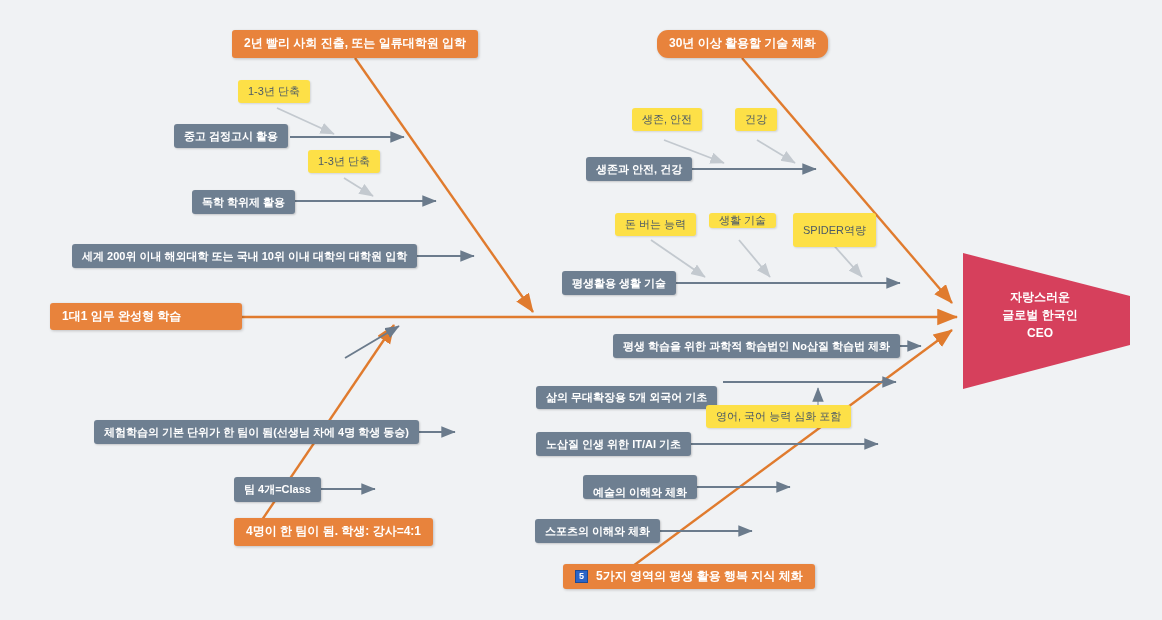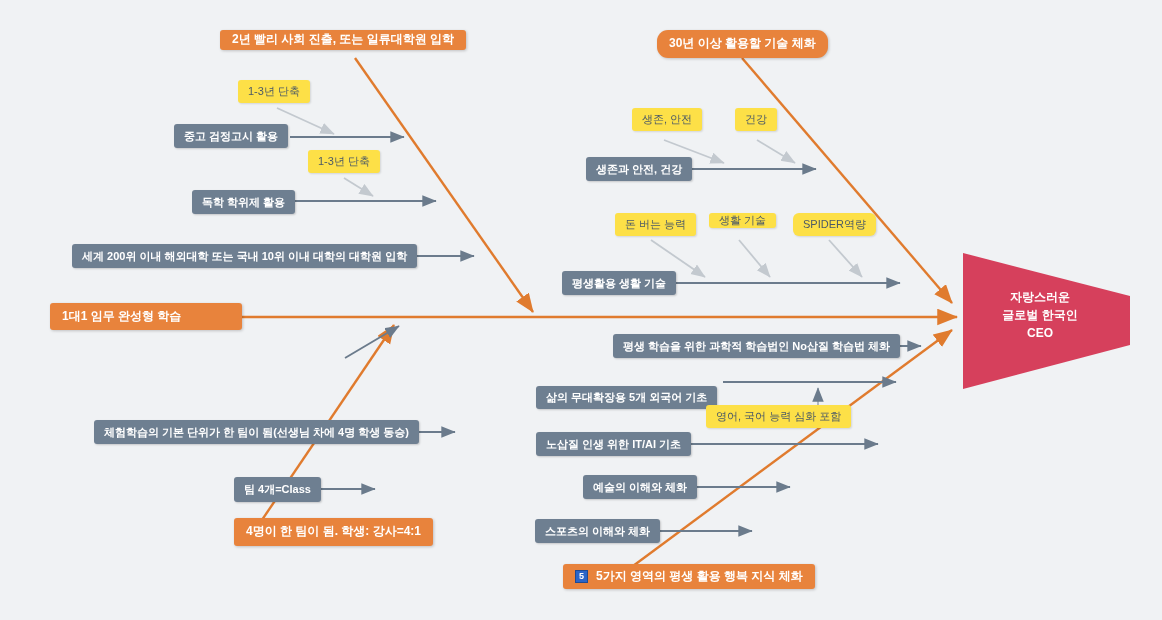--- a/index.html
+++ b/index.html
@@ -116,21 +116,21 @@
     <line x1="277" y1="108" x2="334" y2="134" stroke="#c3c9cf" stroke-width="1.8" marker-end="url(#ah-light)"></line>
     <line x1="344" y1="178" x2="373" y2="196" stroke="#c3c9cf" stroke-width="1.8" marker-end="url(#ah-light)"></line>
     <line x1="664" y1="140" x2="724" y2="163" stroke="#c3c9cf" stroke-width="1.8" marker-end="url(#ah-light)"></line>
     <line x1="757" y1="140" x2="795" y2="163" stroke="#c3c9cf" stroke-width="1.8" marker-end="url(#ah-light)"></line>
     <line x1="651" y1="240" x2="705" y2="277" stroke="#c3c9cf" stroke-width="1.8" marker-end="url(#ah-light)"></line>
     <line x1="739" y1="240" x2="770" y2="277" stroke="#c3c9cf" stroke-width="1.8" marker-end="url(#ah-light)"></line>
     <line x1="829" y1="240" x2="862" y2="277" stroke="#c3c9cf" stroke-width="1.8" marker-end="url(#ah-light)"></line>
     <line x1="818" y1="405" x2="818" y2="388" stroke="#a8b2bc" stroke-width="1.8" marker-end="url(#ah-gray)"></line>
   </svg>
 
-  <div class="box b-orange" style="left:220px; top:30px; height:20px;">
+  <div class="box b-orange" style="left:232px; top:30px; height:28px;">
     <span>2년 빨리 사회 진출, 또는 일류대학원 입학</span>
   </div>
 
   <div class="box b-orange" style="left:657px; top:30px; height:28px;border-radius:11px;">
     <span>30년 이상 활용할 기술 체화</span>
   </div>
 
   <div class="box b-orange" style="left:50px; top:303px; height:27px; width:192px;">
     <span>1대1  임무 완성형 학습</span>
   </div>
@@ -178,21 +178,21 @@
   </div>
 
   <div class="box b-slate" style="left:536px; top:386px; height:23px;">
     <span>삶의 무대확장용 5개 외국어 기초</span>
   </div>
 
   <div class="box b-slate" style="left:536px; top:432px; height:24px;">
     <span>노삽질 인생 위한 IT/AI 기초</span>
   </div>
 
-  <div class="box b-slate" style="left:583px; top:475px; height:24px;">
+  <div class="box b-slate" style="left:583px; top:475px; height:24px;align-items:flex-end;">
     <span>예술의 이해와 체화</span>
   </div>
 
   <div class="box b-slate" style="left:535px; top:519px; height:24px;">
     <span>스포츠의 이해와 체화</span>
   </div>
 
   <div class="box b-light" style="left:238px; top:80px; height:23px;">
     <span>1-3년 단축</span>
   </div>
@@ -210,21 +210,21 @@
   </div>
 
   <div class="box b-light" style="left:615px; top:213px; height:23px;">
     <span>돈 버는 능력</span>
   </div>
 
   <div class="box b-light" style="left:709px; top:213px; height:15px;">
     <span>생활 기술</span>
   </div>
 
-  <div class="box b-light" style="left:793px; top:213px; height:23px;border-radius:6px;">
+  <div class="box b-light" style="left:793px; top:213px; height:34px;">
     <span>SPIDER역량</span>
   </div>
 
   <div class="box b-light" style="left:706px; top:405px; height:23px;">
     <span>영어, 국어 능력 심화 포함</span>
   </div>
 
   <div class="head-label">
     <div>자랑스러운</div>
     <div>글로벌 한국인</div>

